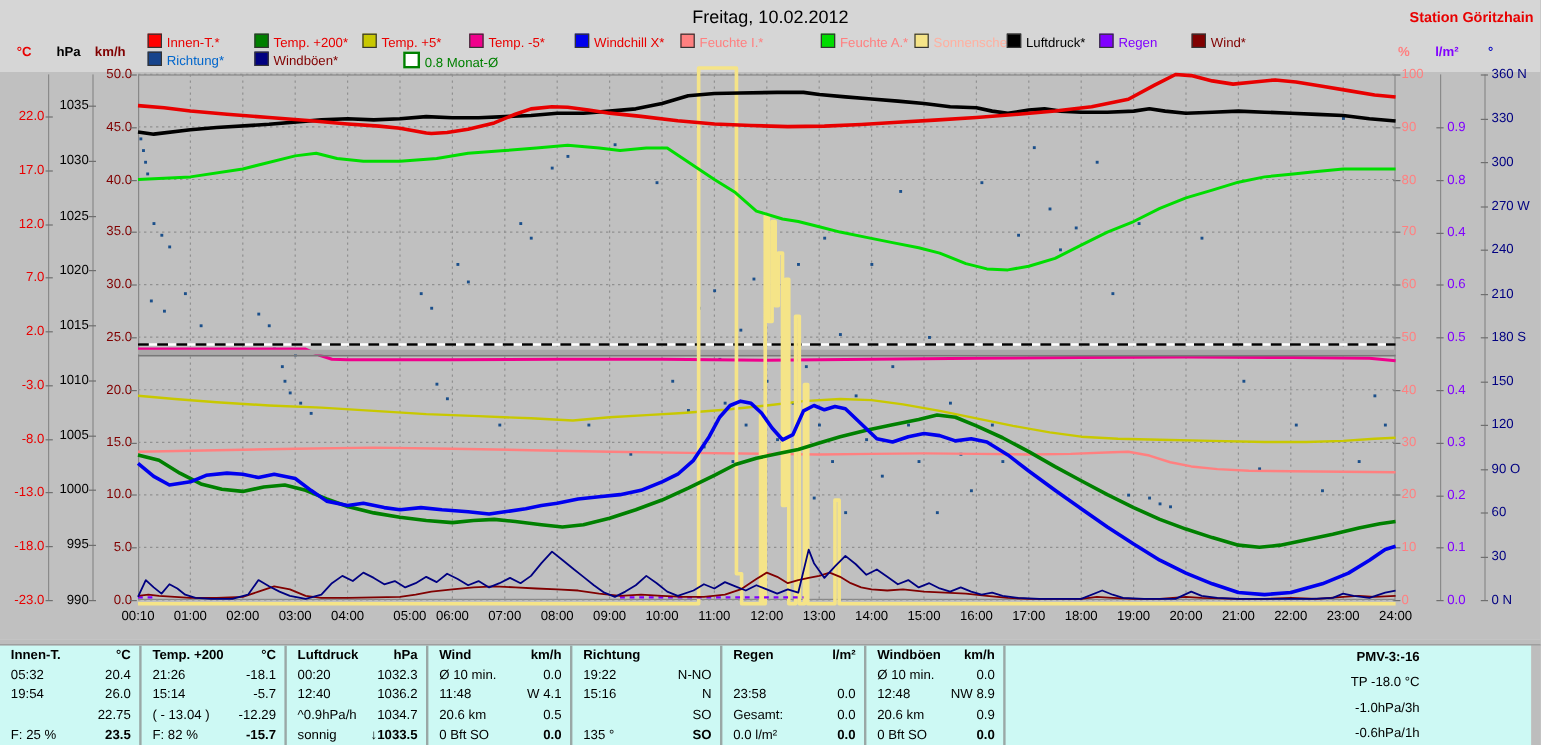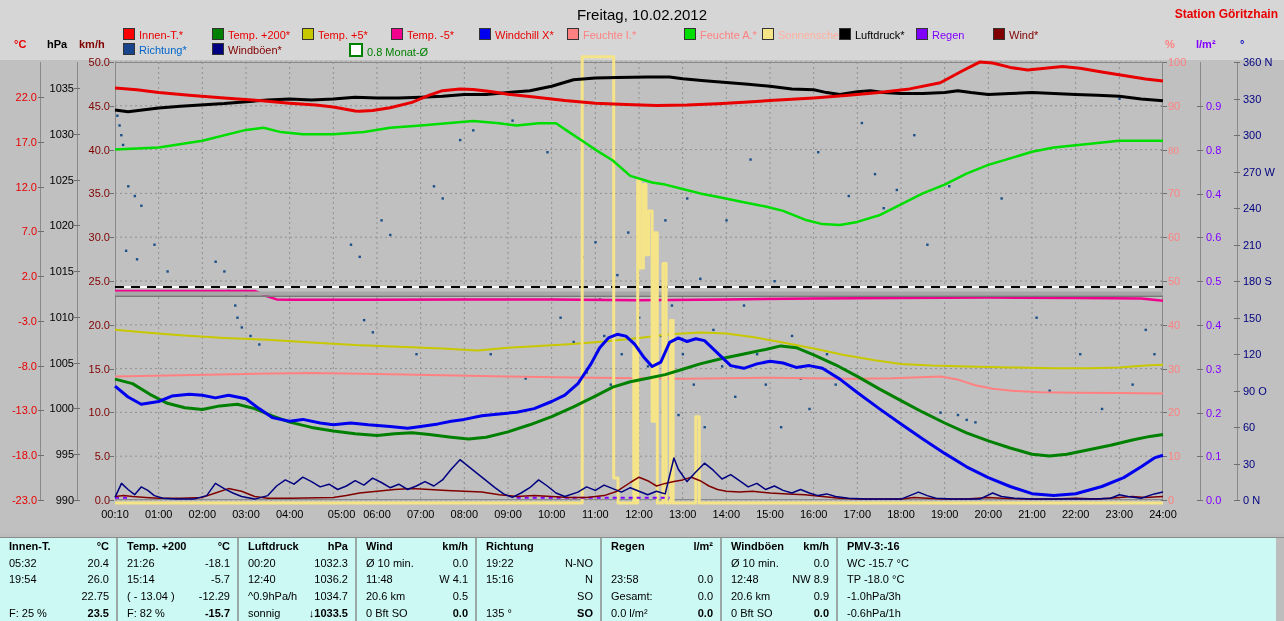--- a/index.html
+++ b/index.html
@@ -42,21 +42,21 @@
       <div class="legend-item" style="left: 391px; top: 28px; color: rgb(232, 0, 0);"><span class="legend-sq" style="background: rgb(240, 0, 140);"></span><span>Temp. -5*</span></div>
       <div class="legend-item" style="left: 479px; top: 28px; color: rgb(232, 0, 0);"><span class="legend-sq" style="background: rgb(0, 0, 238);"></span><span>Windchill X*</span></div>
       <div class="legend-item" style="left: 567px; top: 28px; color: rgb(255, 128, 128);"><span class="legend-sq" style="background: rgb(255, 128, 128);"></span><span>Feuchte I.*</span></div>
       <div class="legend-item" style="left: 684px; top: 28px; color: rgb(255, 128, 128);"><span class="legend-sq" style="background: rgb(0, 221, 0);"></span><span>Feuchte A.*</span></div>
       <div class="legend-item" style="left: 762px; top: 28px; color: rgb(255, 176, 160);"><span class="legend-sq" style="background: rgb(245, 228, 136);"></span><span>Sonnenschein</span></div>
       <div class="legend-item" style="left: 839px; top: 28px; color: rgb(0, 0, 0);"><span class="legend-sq" style="background: rgb(0, 0, 0);"></span><span>Luftdruck*</span></div>
       <div class="legend-item" style="left: 916px; top: 28px; color: rgb(128, 0, 255);"><span class="legend-sq" style="background: rgb(128, 0, 255);"></span><span>Regen</span></div>
       <div class="legend-item" style="left: 993px; top: 28px; color: rgb(128, 0, 0);"><span class="legend-sq" style="background: rgb(128, 0, 0);"></span><span>Wind*</span></div>
       <div class="legend-item" style="left: 123px; top: 43px; color: rgb(0, 102, 204);"><span class="legend-sq" style="background: rgb(23, 68, 140);"></span><span>Richtung*</span></div>
       <div class="legend-item" style="left: 212px; top: 43px; color: rgb(128, 0, 0);"><span class="legend-sq" style="background: rgb(0, 0, 128);"></span><span>Windböen*</span></div>
-      <div class="legend-item" style="left: 302px; top: 43px; color: rgb(0, 128, 0); padding-left: 47px;"><span class="legend-sq" style="background: rgb(255, 255, 255); border: 2px solid rgb(0, 128, 0);"></span><span>0.8 Monat-Ø</span></div>
+      <div class="legend-item" style="left: 289px; top: 43px; color: rgb(0, 128, 0); padding-left: 47px;"><span class="legend-sq" style="background: rgb(255, 255, 255); border: 2px solid rgb(0, 128, 0);"></span><span>0.8 Monat-Ø</span></div>
     </div>
 
   <div class="axis-unit" style="left: 14px; color: rgb(232, 0, 0);" id="u-c">°C</div>
   <div class="axis-unit" style="left: 47px; color: rgb(0, 0, 0);" id="u-hpa">hPa</div>
   <div class="axis-unit" style="left: 79px; color: rgb(128, 0, 0);" id="u-kmh">km/h</div>
   <div class="axis-unit" style="left: 1165px; color: rgb(255, 128, 128);" id="u-pct">%</div>
   <div class="axis-unit" style="left: 1196px; color: rgb(128, 0, 255);" id="u-lm2">l/m²</div>
   <div class="axis-unit" style="left: 1240px; color: rgb(0, 0, 192);" id="u-deg">°</div>
 
   <div class="chart-band"></div>
@@ -124,21 +124,21 @@
       <div class="tick-label" style="color: rgb(128, 0, 0); top: 407.4px; right: 1174px;">10.0</div>
       <div class="tick-dash" style="left: 108px; top: 412.4px;"></div>
       <div class="tick-label" style="color: rgb(128, 0, 0); top: 451.2px; right: 1174px;">5.0</div>
       <div class="tick-dash" style="left: 108px; top: 456.2px;"></div>
       <div class="tick-label" style="color: rgb(128, 0, 0); top: 495px; right: 1174px;">0.0</div>
       <div class="tick-dash" style="left: 108px; top: 500px;"></div>
       <div class="tick-label" style="color: rgb(255, 128, 128); top: 57px; left: 1168px;">100</div>
       <div class="tick-dash" style="left: 1161px; top: 62px;"></div>
       <div class="tick-label" style="color: rgb(255, 128, 128); top: 100.8px; left: 1168px;">90</div>
       <div class="tick-dash" style="left: 1161px; top: 105.8px;"></div>
-      <div class="tick-label" style="color: rgb(255, 128, 128); top: 144.6px; left: 1168px; font-family: Liberation Serif, serif;">80</div>
+      <div class="tick-label" style="color: rgb(255, 128, 128); top: 144.6px; left: 1168px;">80</div>
       <div class="tick-dash" style="left: 1161px; top: 149.6px;"></div>
       <div class="tick-label" style="color: rgb(255, 128, 128); top: 188.4px; left: 1168px;">70</div>
       <div class="tick-dash" style="left: 1161px; top: 193.4px;"></div>
       <div class="tick-label" style="color: rgb(255, 128, 128); top: 232.2px; left: 1168px;">60</div>
       <div class="tick-dash" style="left: 1161px; top: 237.2px;"></div>
       <div class="tick-label" style="color: rgb(255, 128, 128); top: 276px; left: 1168px;">50</div>
       <div class="tick-dash" style="left: 1161px; top: 281px;"></div>
       <div class="tick-label" style="color: rgb(255, 128, 128); top: 319.8px; left: 1168px;">40</div>
       <div class="tick-dash" style="left: 1161px; top: 324.8px;"></div>
       <div class="tick-label" style="color: rgb(255, 128, 128); top: 363.6px; left: 1168px;">30</div>
@@ -527,27 +527,23 @@
         </div>
         <div class="stat-row">
           <span class="stat-left">20.6 km</span>
           <span class="stat-right">0.9</span>
         </div>
         <div class="stat-row">
           <span class="stat-left">0 Bft SO</span>
           <span class="stat-right bold">0.0</span>
         </div>
       </div>
-      <div class="stat-col" style="width: 354px;">
+      <div class="stat-col" style="width: 354px; align-items: flex-end;">
         <div class="stat-row bold">
           <span class="stat-left">PMV-3:-16</span>
-          <span class="stat-right"></span>
-        </div>
-        <div class="stat-row">
-          <span class="stat-left">WC -15.7 °C</span>
           <span class="stat-right"></span>
         </div>
         <div class="stat-row">
           <span class="stat-left">TP -18.0 °C</span>
           <span class="stat-right"></span>
         </div>
         <div class="stat-row">
           <span class="stat-left">-1.0hPa/3h</span>
           <span class="stat-right"></span>
         </div>

